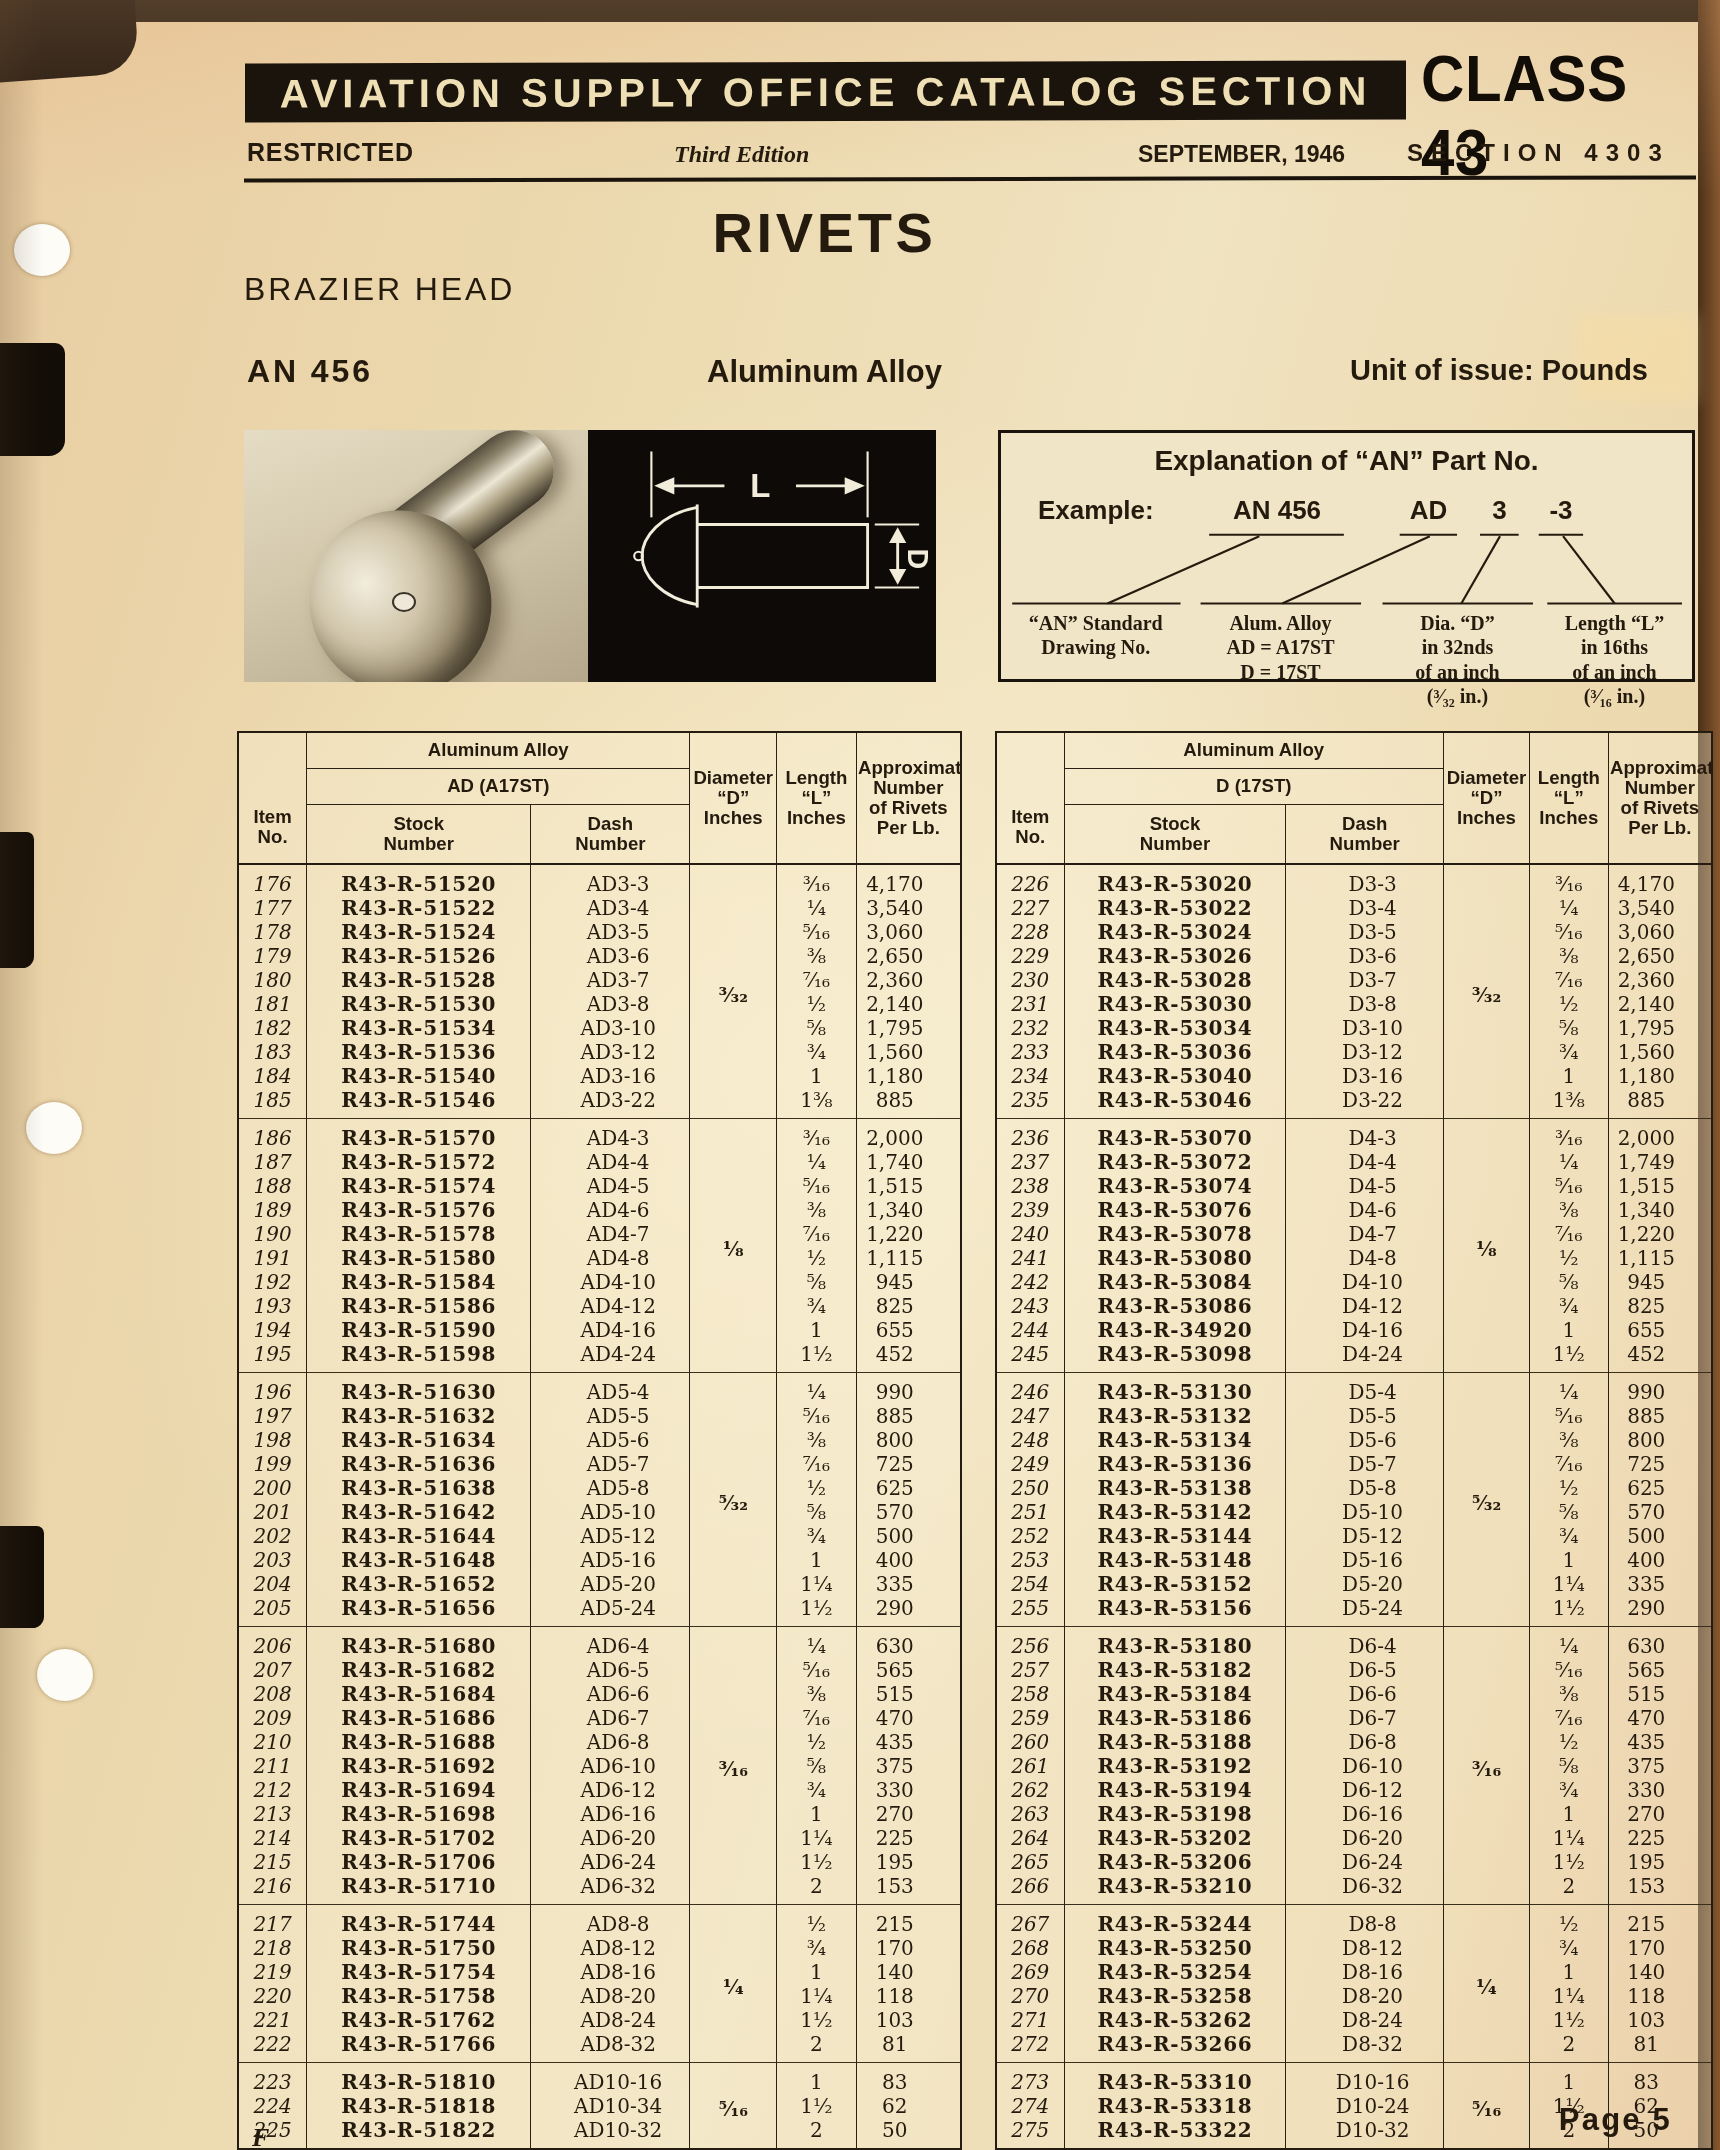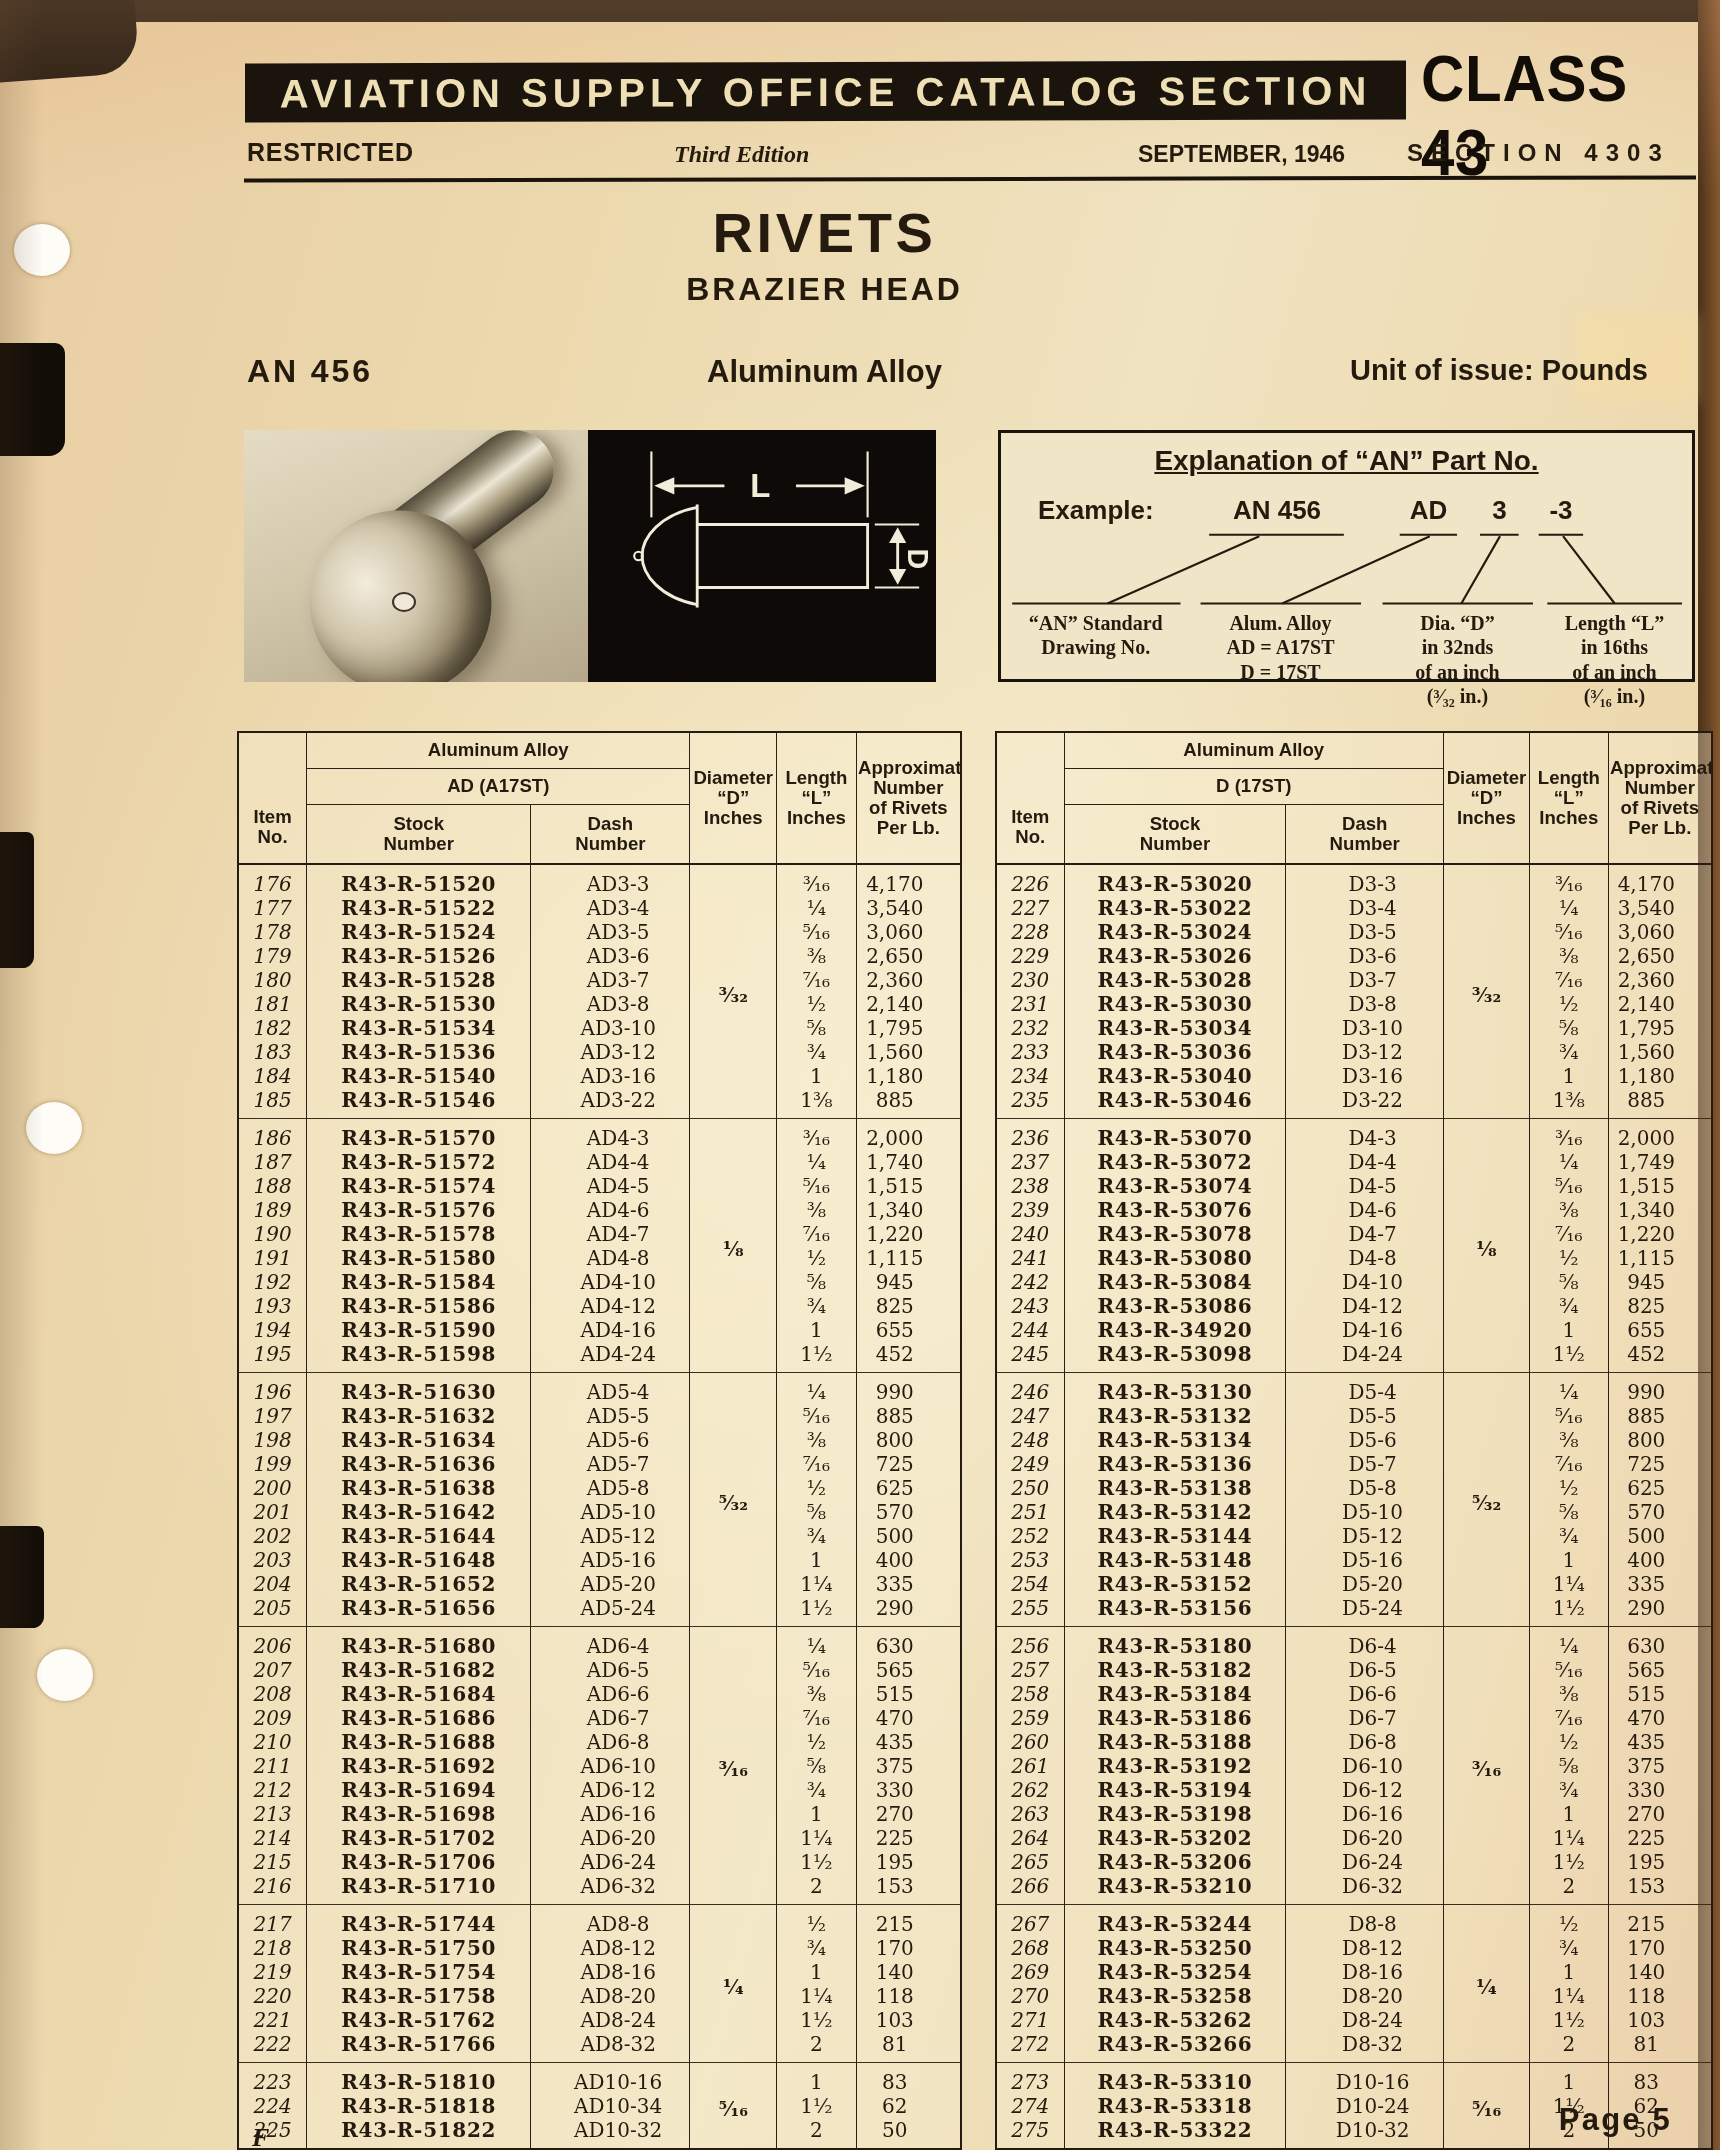--- a/index.html
+++ b/index.html
@@ -24,21 +24,21 @@
   .class-label{position:absolute;left:1421px;top:47px;width:280px;font-size:60px;font-weight:bold;
           letter-spacing:0.7px;transform:scaleY(1.08);color:#130d07;}
   .restricted{position:absolute;left:247px;top:138px;font-size:25px;font-weight:bold;letter-spacing:0.7px;}
   .edition{position:absolute;left:674px;top:141px;font-size:24px;font-weight:bold;font-style:italic;
           font-family:"Liberation Serif",serif;}
   .issue-date{position:absolute;left:1138px;top:141px;font-size:23px;font-weight:bold;}
   .section-no{position:absolute;left:1407px;top:139px;font-size:24px;font-weight:bold;letter-spacing:8px;white-space:nowrap;}
   .rule{position:absolute;left:244px;top:177px;width:1452px;height:3.6px;background:#1b140c;transform:rotate(-0.12deg);}
   
   .t-main{position:absolute;left:244px;top:200px;width:1161px;text-align:center;font-size:56px;font-weight:bold;letter-spacing:3.6px;}
-  .t-sub{position:absolute;left:244px;top:271px;width:1161px;text-align:center;font-size:32px;font-weight:bold;letter-spacing:2.9px;}
+  .t-sub{position:absolute;left:244px;top:271px;width:1161px;font-size:32px;font-weight:normal;letter-spacing:2.9px;}
   .t-an{position:absolute;left:247px;top:353px;font-size:32px;font-weight:bold;letter-spacing:2.9px;}
   .t-alloy{position:absolute;left:244px;top:354px;width:1161px;text-align:center;font-size:31px;font-weight:bold;}
   .t-unit{position:absolute;right:47px;top:354px;width:588px;text-align:right;font-size:29px;font-weight:bold;padding-right:0;}
   .t-unit-in{margin-right:26px;}
   
   .photo{position:absolute;left:244px;top:430px;width:344px;height:252px;overflow:hidden;
          background:linear-gradient(160deg,#e5dcc4 0%,#d3c8ac 45%,#b4a78b 100%);}
   .shank{position:absolute;left:130px;top:106px;width:215px;height:79px;border-radius:39px;
          transform:rotate(-37deg);transform-origin:left center;
          background:linear-gradient(to bottom,#544d3c 0%,#8b8169 20%,#ece6d4 46%,#a89c7e 70%,#3e372a 100%);
@@ -46,21 +46,21 @@
   .head{position:absolute;left:66px;top:80px;width:181px;height:185px;border-radius:50%;
          transform:rotate(-28deg);
          background:radial-gradient(ellipse at 38% 32%,#f3eddd 0%,#d0c5aa 35%,#998c70 60%,#574f3d 82%,#322c20 100%);
          box-shadow:inset -11.5px -14.3px 24.4px rgba(40,32,18,.5),8.6px 11.5px 20px rgba(60,48,28,.4);}
   .head-dot{position:absolute;left:148px;top:162px;width:20px;height:16px;border-radius:50%;
          background:#efe8d8;border:2.9px solid #3a3226;}
   .diagram{position:absolute;left:588px;top:430px;width:348px;height:252px;background:#0d0a07;}
   
   .explain{position:absolute;left:998px;top:430px;width:697px;height:252px;background:#f0e5c6;
            border:3.6px solid #1b140c;box-sizing:border-box;}
-  .ex-title{position:absolute;left:0;top:11.5px;width:100%;text-align:center;font-size:28px;font-weight:bold;text-decoration:underline;}
+  .ex-title{position:absolute;left:0;top:11.5px;width:100%;text-align:center;font-size:28px;font-weight:bold;}
   .ex-label{position:absolute;left:37px;top:62px;font-size:26px;font-weight:bold;}
   .ex-part{position:absolute;top:62px;font-size:26px;font-weight:bold;text-align:center;}
   .ex-svg{position:absolute;left:0;top:0;}
   .callout{position:absolute;top:178px;text-align:center;font-family:"Liberation Serif",serif;
            font-weight:bold;font-size:20px;line-height:1.22;}
   
   .tbl-wrap{position:absolute;top:731px;}
   table.cat{border-collapse:collapse;table-layout:fixed;width:100%;background:rgba(248,240,214,.35);}
   table.cat th,table.cat td{border-color:#2a2013;overflow:hidden;}
   table.cat{border:2.2px solid #241c10;border-bottom-width:4.3px;}

